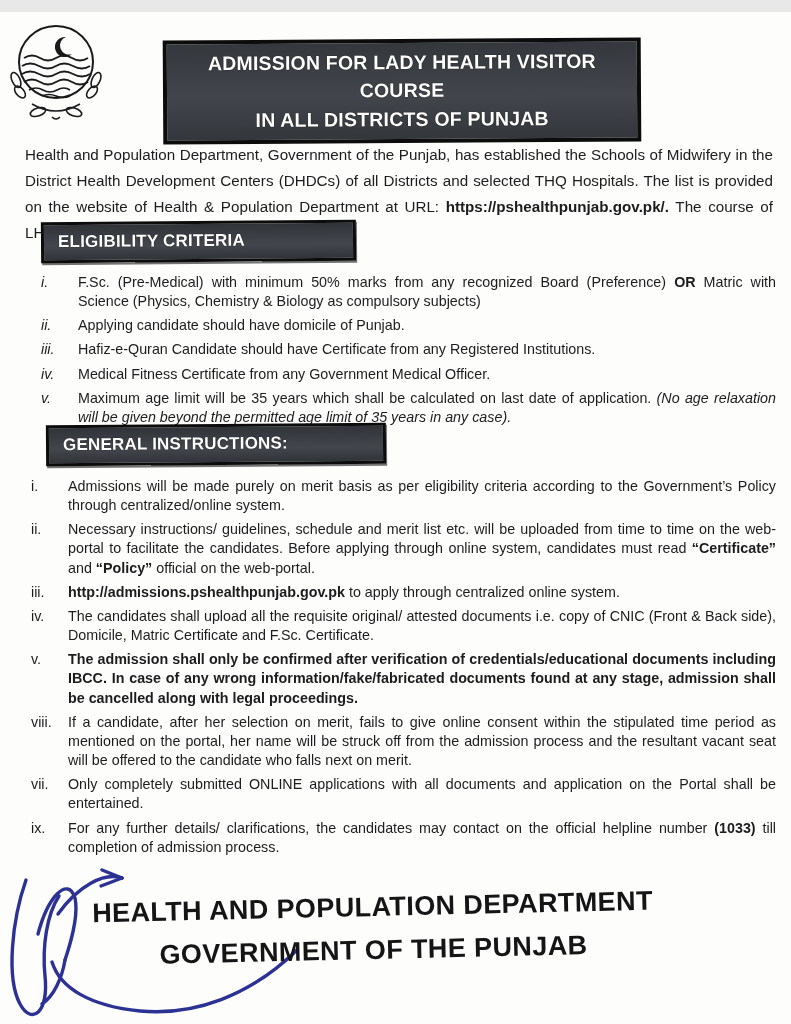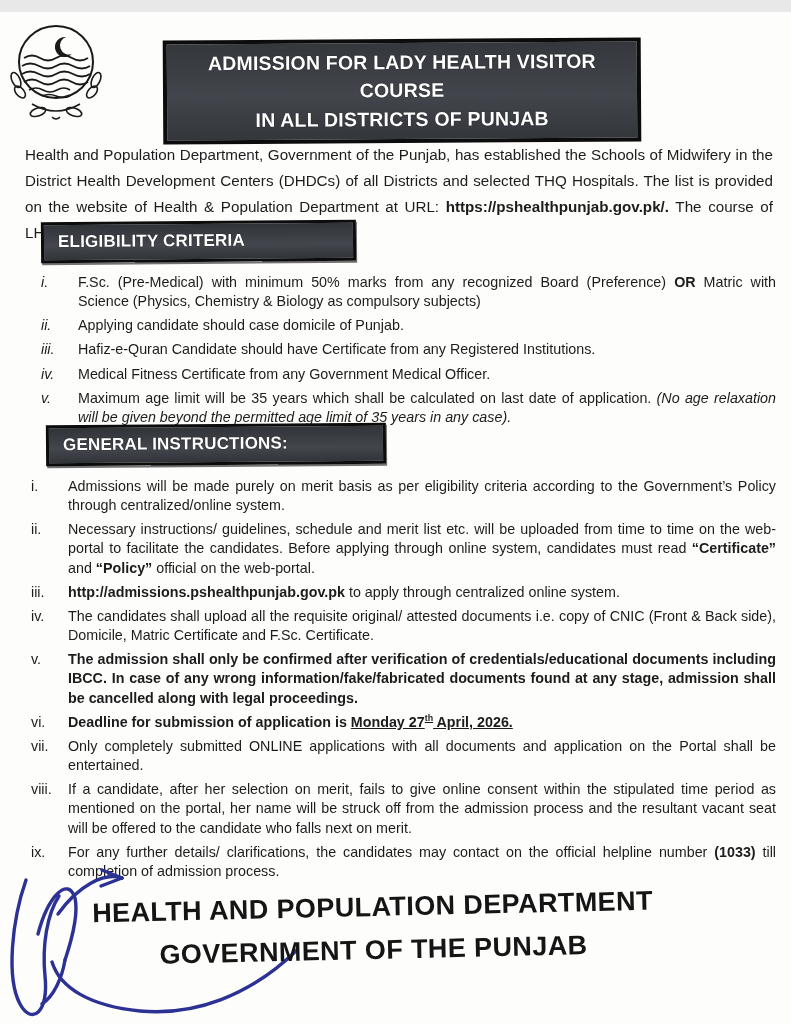--- a/index.html
+++ b/index.html
@@ -118,21 +118,21 @@
   <p class="intro"><span>Health and Population Department, Government of the Punjab, has established the Schools of Midwifery in the District Health Development Centers (DHDCs) of all Districts and selected THQ Hospitals. The list is provided on the website of Health &amp; Population Department at URL: </span><span class="b">https://pshealthpunjab.gov.pk/.</span><span> The course of LHV is going to be started w.e.f. 02.05.2026.</span></p>
 
   <div class="section-banner banner-elig">ELIGIBILITY CRITERIA</div>
   <div class="rlist list-elig">
       <div class="li">
         <span class="num">i.</span>
         <span class="body"><span>F.Sc. (Pre-Medical) with minimum 50% marks from any recognized Board (Preference) </span><span class="b">OR</span><span> Matric with Science (Physics, Chemistry &amp; Biology as compulsory subjects)</span></span>
       </div>
       <div class="li">
         <span class="num">ii.</span>
-        <span class="body"><span>Applying candidate should case domicile of Punjab.</span></span>
+        <span class="body"><span>Applying candidate should have domicile of Punjab.</span></span>
       </div>
       <div class="li">
         <span class="num">iii.</span>
         <span class="body"><span>Hafiz-e-Quran Candidate should have Certificate from any Registered Institutions.</span></span>
       </div>
       <div class="li">
         <span class="num">iv.</span>
         <span class="body"><span>Medical Fitness Certificate from any Government Medical Officer.</span></span>
       </div>
       <div class="li">
@@ -157,30 +157,26 @@
       </div>
       <div class="li">
         <span class="num">iv.</span>
         <span class="body"><span>The candidates shall upload all the requisite original/ attested documents i.e. copy of CNIC (Front &amp; Back side), Domicile, Matric Certificate and F.Sc. Certificate.</span></span>
       </div>
       <div class="li">
         <span class="num">v.</span>
         <span class="body"><span class="b">The admission shall only be confirmed after verification of credentials/educational documents including IBCC. In case of any wrong information/fake/fabricated documents found at any stage, admission shall be cancelled along with legal proceedings.</span></span>
       </div>
       <div class="li">
-        <span class="num">vi.</span>
-        <span class="body"><span class="b">Deadline for submission of application is </span><span class="b u">Monday 27</span><sup class="b u">th</sup><span class="b u"> April, 2026.</span></span>
+        <span class="num">viii.</span>
+        <span class="body"><span>If a candidate, after her selection on merit, fails to give online consent within the stipulated time period as mentioned on the portal, her name will be struck off from the admission process and the resultant vacant seat will be offered to the candidate who falls next on merit.</span></span>
       </div>
       <div class="li">
         <span class="num">vii.</span>
         <span class="body"><span>Only completely submitted ONLINE applications with all documents and application on the Portal shall be entertained.</span></span>
-      </div>
-      <div class="li">
-        <span class="num">viii.</span>
-        <span class="body"><span>If a candidate, after her selection on merit, fails to give online consent within the stipulated time period as mentioned on the portal, her name will be struck off from the admission process and the resultant vacant seat will be offered to the candidate who falls next on merit.</span></span>
       </div>
       <div class="li">
         <span class="num">ix.</span>
         <span class="body"><span>For any further details/ clarifications, the candidates may contact on the official helpline number </span><span class="b">(1033)</span><span> till completion of admission process.</span></span>
       </div>
     </div>
 
   <svg class="signature" viewBox="0 0 310 208" aria-hidden="true">
     <g stroke="#2c3194" stroke-width="3.4" fill="none" stroke-linecap="round" stroke-linejoin="round">
       <path d="M24,52 C10,92 4,150 18,176 C30,198 47,184 43,148 C40,118 45,86 57,68"></path>

